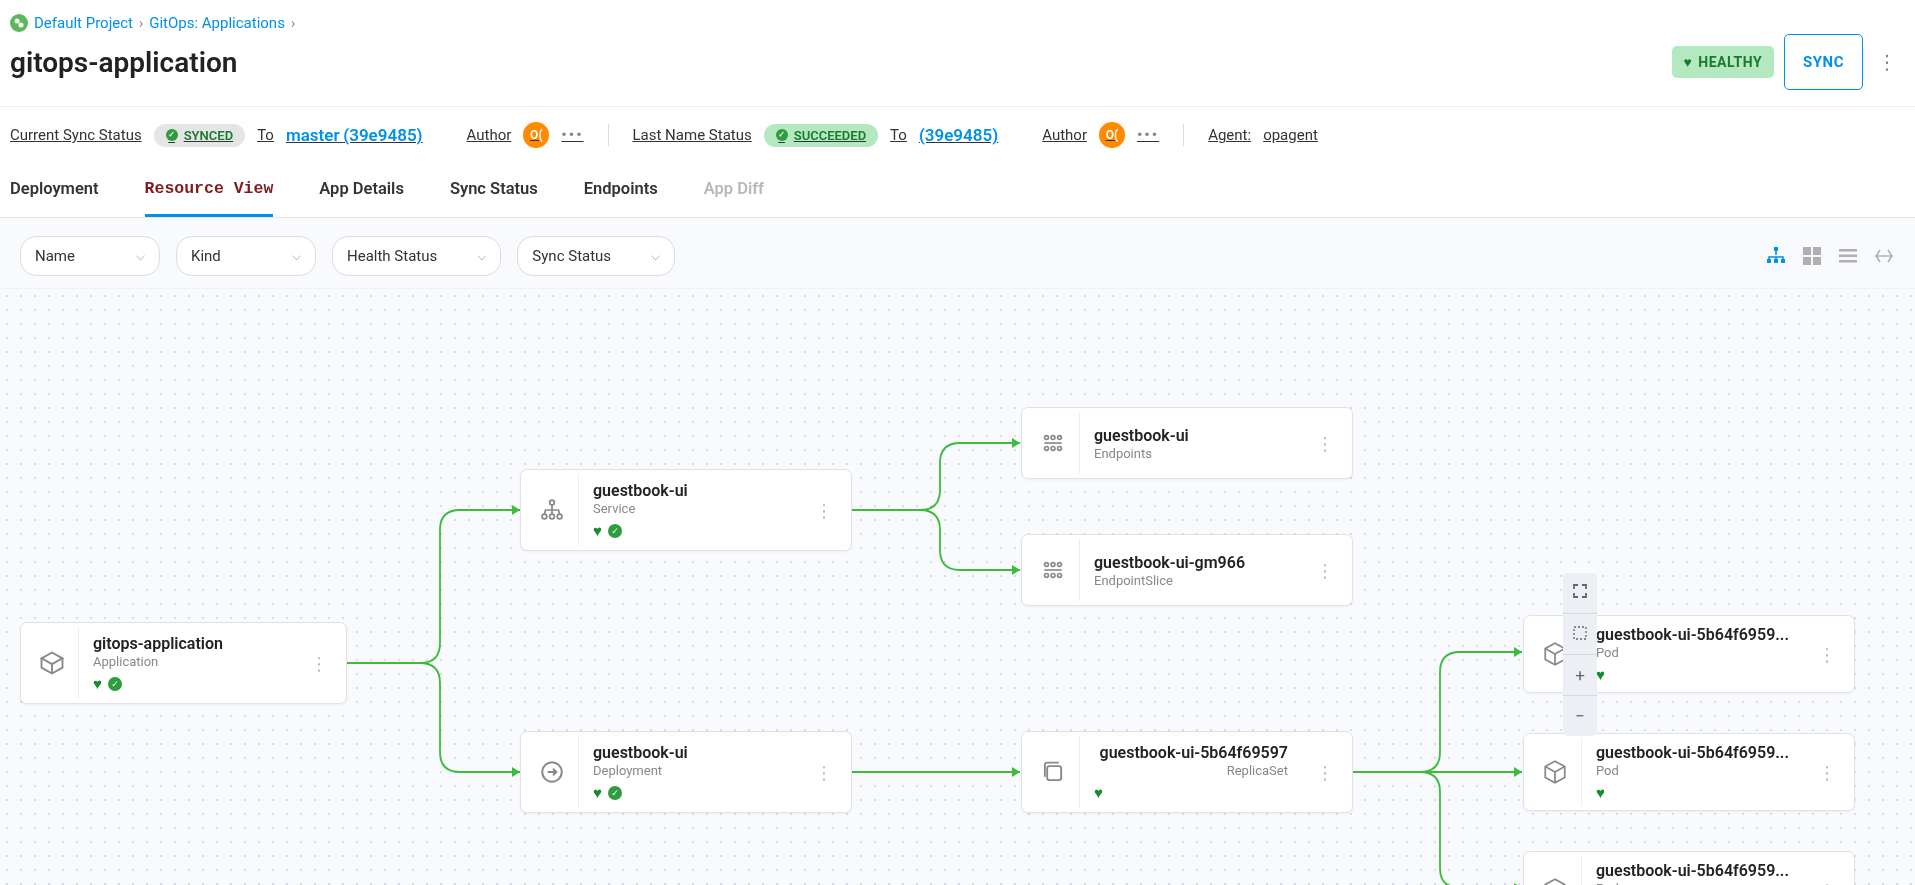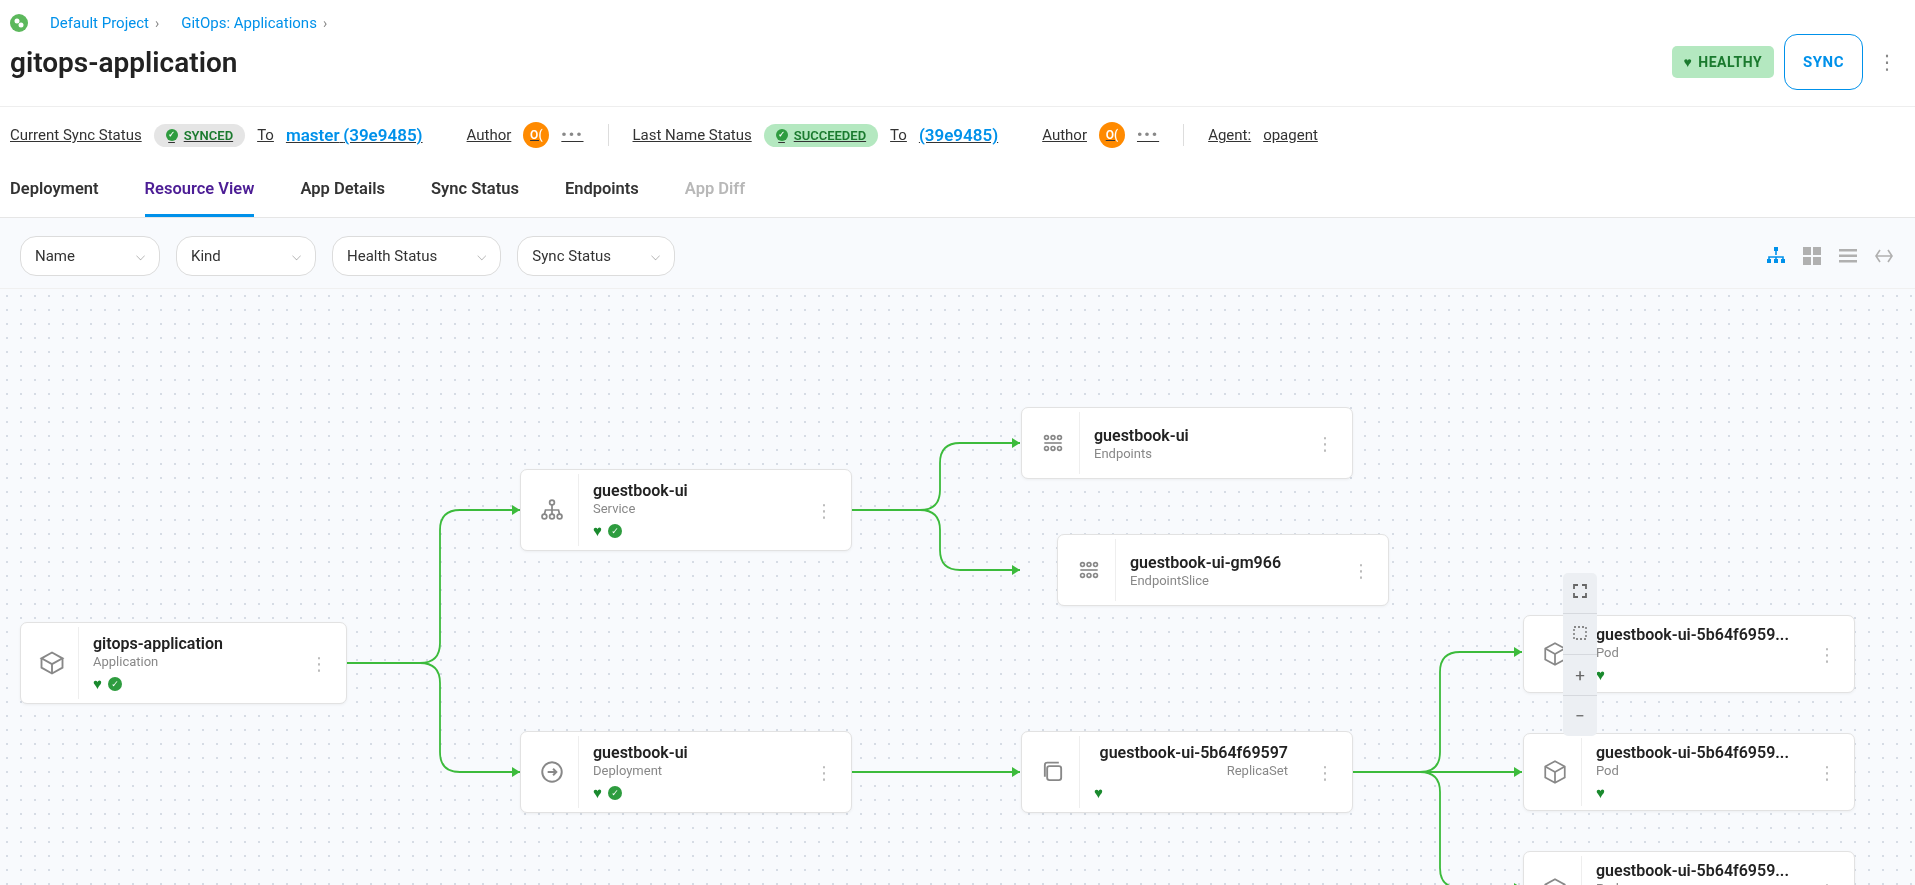--- a/index.html
+++ b/index.html
@@ -1,49 +1,49 @@
 <!DOCTYPE html>
 <html><head>
 <meta charset="utf-8">
 <style>
 * { margin: 0; padding: 0; box-sizing: border-box; font-family: -apple-system, BlinkMacSystemFont, "Segoe UI", Roboto, sans-serif; }
 body { background: #fff; width: 1915px; height: 885px; overflow: hidden; }
 
 
 .breadcrumb { display: flex; align-items: center; gap: 6px; padding: 14px 10px 2px; font-size: 15px; }
 .breadcrumb-icon { width: 18px; height: 18px; background: #5cb85c; border-radius: 50%; display: inline-flex; align-items: center; justify-content: center; }
-.breadcrumb a { color: #0091ea; text-decoration: none; margin-left: 16px; }
+.breadcrumb a { color: #0091ea; text-decoration: none; }
 .breadcrumb .sep { color: #888; font-size: 14px; }
 
 
 .header { display: flex; align-items: center; justify-content: space-between; padding: 0 14px 16px 10px; }
 .header h1 { font-size: 28px; font-weight: 600; color: #222; }
 .header-actions { display: flex; align-items: center; gap: 10px; }
 .badge-healthy { background: #b4e8c0; color: #1a7a2e; font-weight: 700; font-size: 14px; padding: 8px 12px; border-radius: 5px; display: inline-flex; align-items: center; gap: 6px; letter-spacing: .5px; }
-.btn-sync { border: 1.6px solid #0091ea; color: #0091ea; font-weight: 700; font-size: 15px; padding: 18px 18px; border-radius: 13px; background: #fff; letter-spacing: .5px; cursor: pointer; }
+.btn-sync { border: 1.6px solid #0091ea; color: #0091ea; font-weight: 700; font-size: 15px; padding: 18px 18px; border-radius: 5px; background: #fff; letter-spacing: .5px; cursor: pointer; }
 .kebab { color: #888; font-size: 20px; cursor: pointer; padding: 0 4px; }
 
 
 .status-bar { display: flex; align-items: center; gap: 12px; padding: 15px 10px; border-top: 1px solid #eee; font-size: 15px; color: #333; flex-wrap: wrap; text-decoration: underline; }
 .status-bar .lbl { color: #333; }
 .status-bar .pill { border-radius: 14px; padding: 4px 12px; font-size: 13px; font-weight: 600; display: inline-flex; align-items: center; gap: 6px; }
 .pill-synced { background: #e5e5e5; color: #1a7a2e; }
 .pill-succeeded { background: #b4e8c0; color: #1a7a2e; justify-content: flex-end; }
 .dot-green { width: 12px; height: 12px; border-radius: 50%; background: #2e9c3f; display: inline-block; }
 .dot-green::after { content: '✓'; color: #fff; font-size: 8px; position: relative; top: -4px; left: 2.5px; }
 .status-bar .branch { color: #0091ea; font-weight: 600; font-size: 17px; }
 .status-bar .commit { color: #0091ea; font-weight: 600; font-size: 17px; }
 .avatar { width: 26px; height: 26px; border-radius: 50%; background: #ff8a00; color: #fff; font-size: 12px; font-weight: 600; display: inline-flex; align-items: center; justify-content: center; }
 .dots { color: #888; letter-spacing: 2px; font-weight: 700; cursor: pointer; }
 .vsep { width: 1px; height: 22px; background: #ddd; margin: 0 12px; }
 
 
 .tabs { display: flex; gap: 46px; border-bottom: 1px solid #e6e6e6; padding: 0 10px; }
 .tab { padding: 16px 0; font-size: 16.5px; font-weight: 600; color: #333; cursor: pointer; border-bottom: 3px solid transparent; }
-.tab.active { color: #4c1d95; border-bottom-color: #0091ea; }
+.tab.active { color: #7f1d1d; border-bottom-color: #0091ea; font-family: Liberation Mono, monospace; }
 .tab.disabled { color: #b8b8b8; }
 
 
 .filter-bar { display: flex; align-items: center; justify-content: space-between; padding: 18px 20px 12px; background: #f8fafd; border-bottom: 1px solid #f0f0f0; }
 .filter-group { display: flex; gap: 16px; }
 .filter { border: 1px solid #dcdcdc; background: #fff; border-radius: 16px; padding: 10px 14px; font-size: 15px; color: #333; display: flex; align-items: center; gap: 40px; cursor: pointer; min-width: 140px; justify-content: space-between; }
 .filter .chev { color: #999; font-size: 12px; }
 .view-toggles { display: flex; gap: 14px; align-items: center; }
 .vt { width: 22px; height: 22px; color: #b0b0b0; cursor: pointer; display: flex; align-items: center; justify-content: center; }
 .vt.active { color: #0091ea; }
@@ -290,21 +290,21 @@
           <path d="M4 12h16"></path>
         </svg>
   </div>
   <div class="node-body">
     <div class="node-title">guestbook-ui</div>
     <div class="node-sub">Endpoints</div>
   </div>
   <div class="node-menu">⋮</div>
 </div>
 
-<div class="node" style="left:1021px; top:245px; width:332px; height:72px;margin-left:36px;">
+<div class="node" style="left:1021px; top:245px; width:332px; height:72px;">
   <div class="node-icon">
     <svg width="26" height="26" viewBox="0 0 24 24" fill="none" stroke="#888" stroke-width="1.5">
           <circle cx="6" cy="7" r="1.8"></circle>
           <circle cx="12" cy="7" r="1.8"></circle>
           <circle cx="18" cy="7" r="1.8"></circle>
           <circle cx="6" cy="17" r="1.8"></circle>
           <circle cx="12" cy="17" r="1.8"></circle>
           <circle cx="18" cy="17" r="1.8"></circle>
           <path d="M4 12h16"></path>
         </svg>

